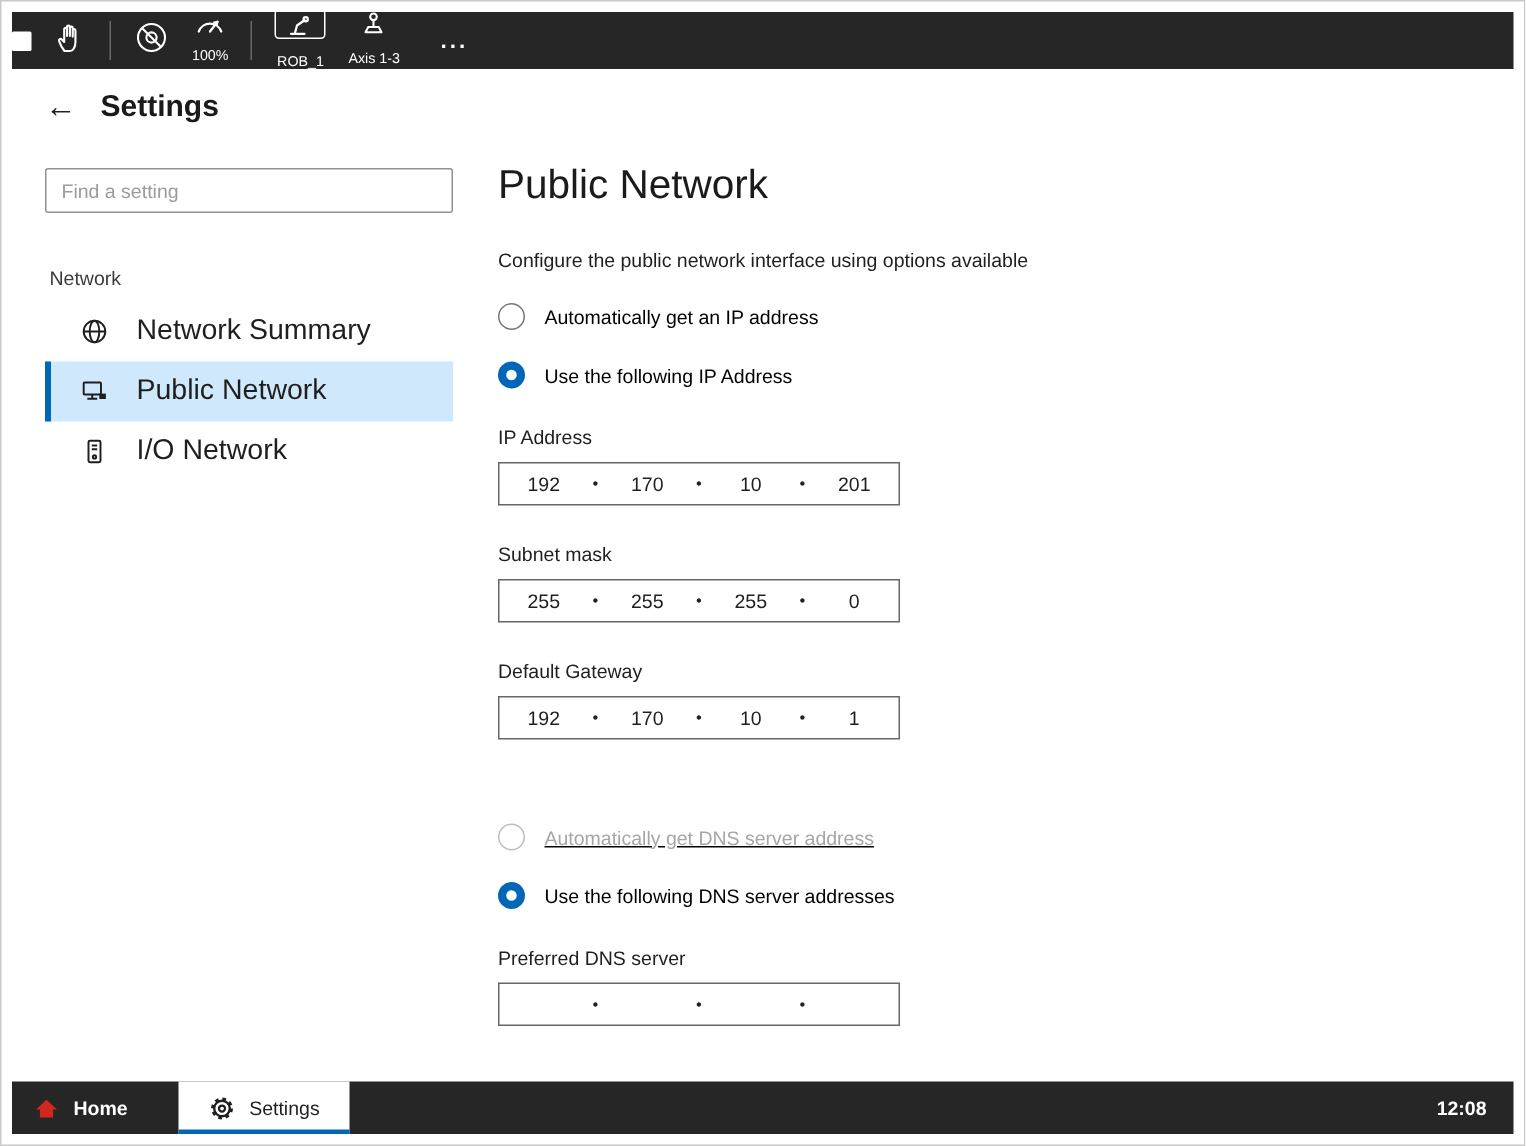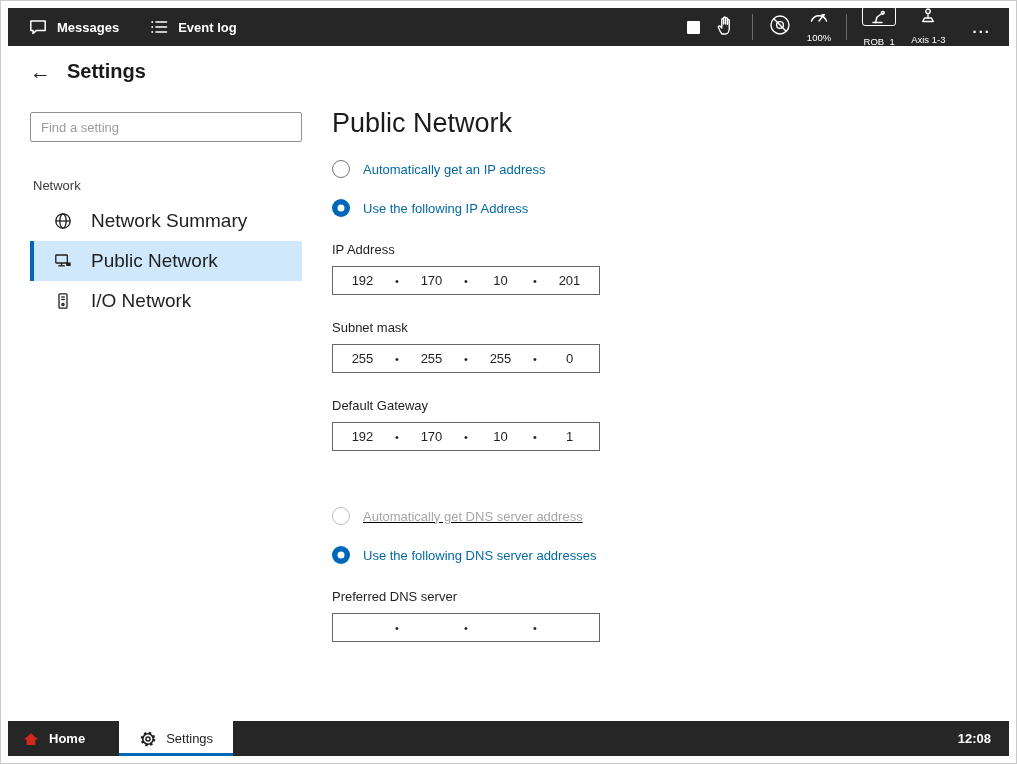--- a/index.html
+++ b/index.html
@@ -48,21 +48,21 @@
   .main{ flex:1; padding:12px 0 0 30px; overflow:hidden; }
   .main-title{ font-size:27px; font-weight:400; color:#1b1b1b; }
   .main-desc{ margin-top:27px; font-size:13px; color:#1f1f1f; }
 
   .radio-row{ display:flex; align-items:center; gap:13px; margin-top:21px; cursor:pointer; }
   .radio{ width:18px; height:18px; border-radius:50%; flex:none; position:relative; }
   .radio.unchecked{ border:1px solid #767676; background:#fff; }
   .radio.checked{ background:#0067b8; }
   .radio.checked::after{ content:""; position:absolute; width:7px; height:7px; background:#fff;
                          border-radius:50%; left:50%; top:50%; transform:translate(-50%,-50%); }
-  .radio-label{ font-size:13px; color:#0369a1; }
+  .radio-label{ font-size:13px; color:#000000; }
   .radio-row.disabled{ cursor:default; }
   .radio-row.disabled .radio{ border-color:#bdbdbd; }
   .radio-row.disabled .radio-label{ color:#a6a6a6; }
   .dns-gap{ margin-top:56px;text-decoration:underline; }
 
   .field{ margin-top:25px; }
   .field-label{ font-size:13px; color:#1f1f1f; }
   .ip-input{ margin-top:9px; width:268px; height:29px; border:1px solid #666; background:#fff;
              display:flex; align-items:center; cursor:text; }
   .octet{ flex:1; text-align:center; font-size:13px; color:#1f1f1f; }
@@ -80,39 +80,20 @@
                     background:#0067b8; }
   .task-time{ color:#fff; font-size:13px; font-weight:700; display:flex; align-items:center;
               padding-right:18px; }
 </style>
 </head>
 <body>
 
 <div class="page">
 
   <div class="topbar">
-    <div class="topbar-left">
-      <div class="topbar-item">
-        <svg width="20" height="20" viewBox="0 0 20 20">
-            <path d="M2.8 4h14.4v9.4h-8.6l-3.6 3v-3H2.8z" fill="none" stroke="#fff" stroke-width="1.5" stroke-linejoin="round"></path>
-          </svg>
-        <span>Messages</span>
-      </div>
-      <div class="topbar-item">
-        <svg width="20" height="20" viewBox="0 0 20 20" stroke="#fff" stroke-width="1.6" stroke-linecap="round">
-          <circle cx="3.2" cy="5" r="0.9" fill="#fff" stroke="none"></circle>
-            <line x1="7" y1="5" x2="17.5" y2="5"></line>
-          <circle cx="3.2" cy="10" r="0.9" fill="#fff" stroke="none"></circle>
-            <line x1="7" y1="10" x2="17.5" y2="10"></line>
-          <circle cx="3.2" cy="15" r="0.9" fill="#fff" stroke="none"></circle>
-            <line x1="7" y1="15" x2="17.5" y2="15"></line>
-        </svg>
-        <span>Event log</span>
-      </div>
-    </div>
 
     <div class="topbar-right">
       <div>
           <span class="stop-square"></span>
         </div>
 
       <div>
         <svg width="22" height="22" viewBox="0 0 22 22">
             <path d="M7 20 C5.6 18.2 4 15.2 3.4 13.4 C3 12.3 4.4 11.5 5.2 12.3 L6.8 14 L6.8 5.6 C6.8 4.2 8.7 4.2 8.7 5.6 L8.7 10 L8.7 4 C8.7 2.6 10.6 2.6 10.6 4 L10.6 10 L10.6 4.8 C10.6 3.4 12.5 3.4 12.5 4.8 L12.5 10.4 L12.5 6.4 C12.5 5.1 14.3 5.1 14.3 6.4 L14.3 14 C14.3 17.2 12.8 20 10.8 20 Z" fill="none" stroke="#fff" stroke-width="1.4" stroke-linejoin="round" stroke-linecap="round"></path>
           </svg>
@@ -205,20 +186,21 @@
               <line x1="8.2" y1="8.5" x2="11.8" y2="8.5"></line>
             <circle cx="10" cy="13.6" r="1.1"></circle>
           </svg>
         </span>
         <span>I/O Network</span>
       </div>
     </div>
 
     <div class="main">
       <div class="main-title">Public Network</div>
+      <div class="main-desc">Configure the public network interface using options available</div>
 
       <div class="radio-row">
         <span class="radio unchecked"></span>
         <span class="radio-label">Automatically get an IP address</span>
       </div>
       <div class="radio-row">
         <span class="radio checked"></span>
         <span class="radio-label">Use the following IP Address</span>
       </div>
 

